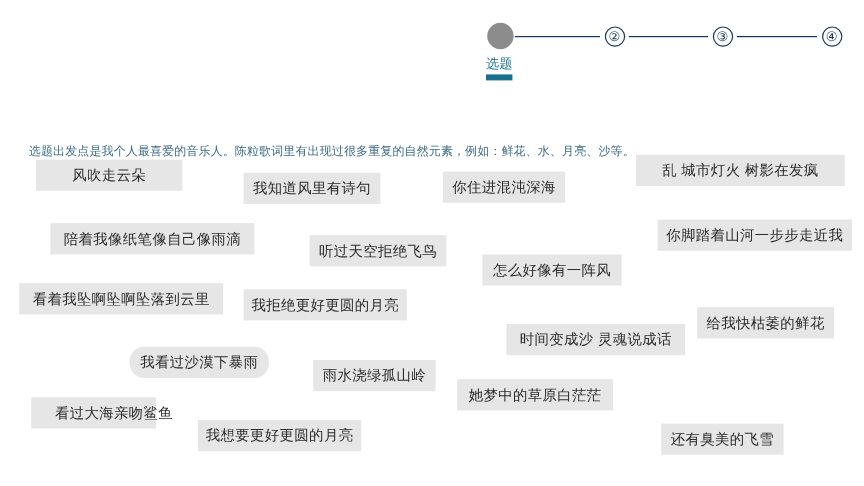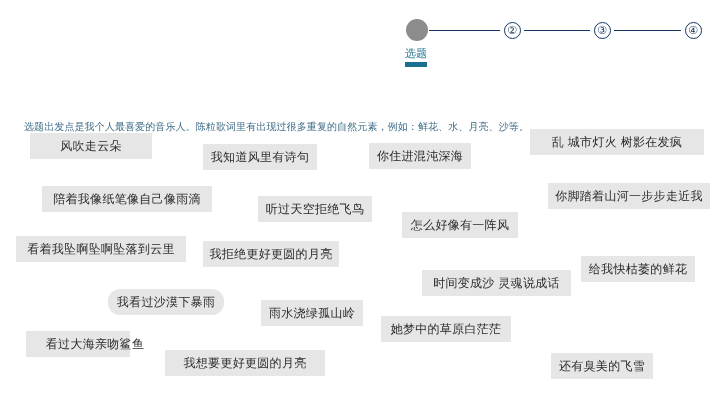--- a/index.html
+++ b/index.html
@@ -77,17 +77,17 @@
       <div class="chip" style="left: 548px; top: 183px; width: 162px;">你脚踏着山河一步步走近我</div>
       <div class="chip" style="left: 402px; top: 212px; width: 116px;">怎么好像有一阵风</div>
       <div class="chip" style="left: 16px; top: 236px; width: 170px;">看着我坠啊坠啊坠落到云里</div>
       <div class="chip" style="left: 203px; top: 241px; width: 136px;">我拒绝更好更圆的月亮</div>
       <div class="chip" style="left: 581px; top: 256px; width: 114px;">给我快枯萎的鲜花</div>
       <div class="chip" style="left: 422px; top: 270px; width: 149px;">时间变成沙 灵魂说成话</div>
       <div class="chip" style="left: 108px; top: 289px; width: 116px; border-radius: 12px;">我看过沙漠下暴雨</div>
       <div class="chip" style="left: 261px; top: 300px; width: 102px;">雨水浇绿孤山岭</div>
       <div class="chip" style="left: 381px; top: 316px; width: 130px;">她梦中的草原白茫茫</div>
       <div class="chip" style="left: 26px; top: 331px; width: 104px; padding-left: 44px;">看过大海亲吻鲨鱼</div>
-      <div class="chip" style="left: 165px; top: 350px; width: 160px;">我想要更好更圆的月亮</div>
+      <div class="chip" style="left: 165px; top: 350px; width: 136px;">我想要更好更圆的月亮</div>
       <div class="chip" style="left: 551px; top: 353px; width: 102px;">还有臭美的飞雪</div>
     </div>
 
 </div>
 
 </body></html>

